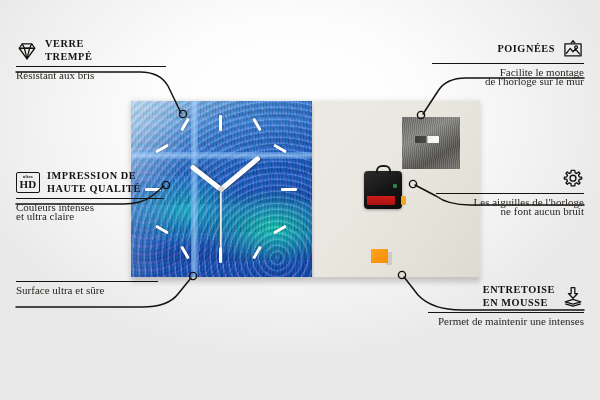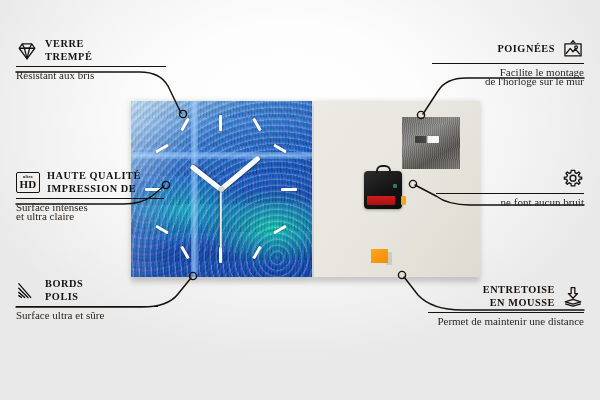--- a/index.html
+++ b/index.html
@@ -87,21 +87,21 @@
   #product-shadow { position:absolute; left:0; top:176px; width:349px; height:9px;
     background:linear-gradient(to bottom, rgba(0,0,0,.17), rgba(0,0,0,0)); filter:blur(2px); }
 
   
   .feature { position:absolute; }
   .fhead { display:flex; align-items:center; gap:7px; }
   .fhead.r { justify-content:flex-end; }
   .ftitle { font-weight:bold; font-size:10.3px; letter-spacing:.55px;
             color:#14110f; line-height:12.5px; text-transform:uppercase; }
   .ftitle.l { text-align:left; }
-  .ftitle.r { text-align:right; }
+  .ftitle.r { }
   .frule { height:1.4px; background:#15120f; margin-top:3px; }
   .fdesc { font-size:11px; line-height:9.6px; color:#2a2622; margin-top:3.5px;
            font-family:"Liberation Serif", serif; }
   .fdesc.r { text-align:right; }
   .ficon { width:22px; height:22px; flex:0 0 22px; display:block; }
   .ficon svg { display:block; }
 
   #f-verre   { left:16px;  top:38px;  width:150px; }
   #f-impr    { left:16px;  top:170px; width:148px; }
   #f-bords   { left:16px;  top:278px; width:142px; }
@@ -206,48 +206,32 @@
     </div>
   </div>
 
   <div class="feature" id="f-impr">
     <div class="fhead">
       <span id="hd-badge">
         <span class="u">ultra</span>
         <span class="h">HD</span>
       </span>
       <div class="ftitle l">
+        <div>IMPRESSION DE</div>
         <div>HAUTE QUALITÉ</div>
-        <div>IMPRESSION DE</div>
       </div>
     </div>
     <div class="frule"></div>
     <div class="fdesc">
-      <div>Surface intenses</div>
+      <div>Couleurs intenses</div>
       <div>et ultra claire</div>
     </div>
   </div>
 
   <div class="feature" id="f-bords">
-    <div class="fhead">
-      <span class="ficon">
-        <svg viewBox="0 0 24 24" width="22" height="22">
-          <g stroke="#15120f" stroke-width="1.5" fill="none" stroke-linecap="round">
-            <path d="M3,4 L16,19"></path>
-            <path d="M3,9 L13,19"></path>
-            <path d="M3,13.5 L9.5,19"></path>
-            <path d="M3,17 L6,19"></path>
-          </g>
-        </svg>
-      </span>
-      <div class="ftitle l">
-        <div>BORDS</div>
-        <div>POLIS</div>
-      </div>
-    </div>
     <div class="frule"></div>
     <div class="fdesc">
       <div>Surface ultra et sûre</div>
     </div>
   </div>
 
   <div class="feature" id="f-poign">
     <div class="fhead r">
       <div class="ftitle r">
         <div>POIGNÉES</div>
@@ -282,20 +266,21 @@
                      L10.1,19.5 L9.7,16.9 A7,7 0 0 1 7.9,16.1 L5.8,17.7 L4.4,16.3 L6,14.2
                      A7,7 0 0 1 5.2,12.4 L2.6,12 L2.6,10.1 L5.2,9.7 A7,7 0 0 1 6,7.9
                      L4.4,5.8 L5.8,4.4 L7.9,6 A7,7 0 0 1 9.7,5.2 L10.1,2.6 Z"></path>
             <circle cx="12" cy="11.05" r="3.2"></circle>
           </g>
         </svg>
       </span>
     </div>
     <div class="frule"></div>
     <div class="fdesc r">
+      <div>Les aiguilles de l'horloge</div>
       <div>ne font aucun bruit</div>
     </div>
   </div>
 
   <div class="feature" id="f-entre">
     <div class="fhead r">
       <div class="ftitle r">
         <div>ENTRETOISE</div>
         <div>EN MOUSSE</div>
       </div>
@@ -304,17 +289,17 @@
           <g fill="none" stroke="#15120f" stroke-width="1.4" stroke-linejoin="round">
             <path d="M10,1.8 L14,1.8 L14,8.2 L17,8.2 L12,13.4 L7,8.2 L10,8.2 Z"></path>
             <path d="M12,14.6 L20.5,17.2 L12,19.8 L3.5,17.2 Z"></path>
             <path d="M3.5,19.4 L12,22 L20.5,19.4"></path>
           </g>
         </svg>
       </span>
     </div>
     <div class="frule"></div>
     <div class="fdesc r">
-      <div>Permet de maintenir une distance</div>
+      <div>Permet de maintenir une intenses</div>
     </div>
   </div>
 
 </div>
 
 </body></html>

